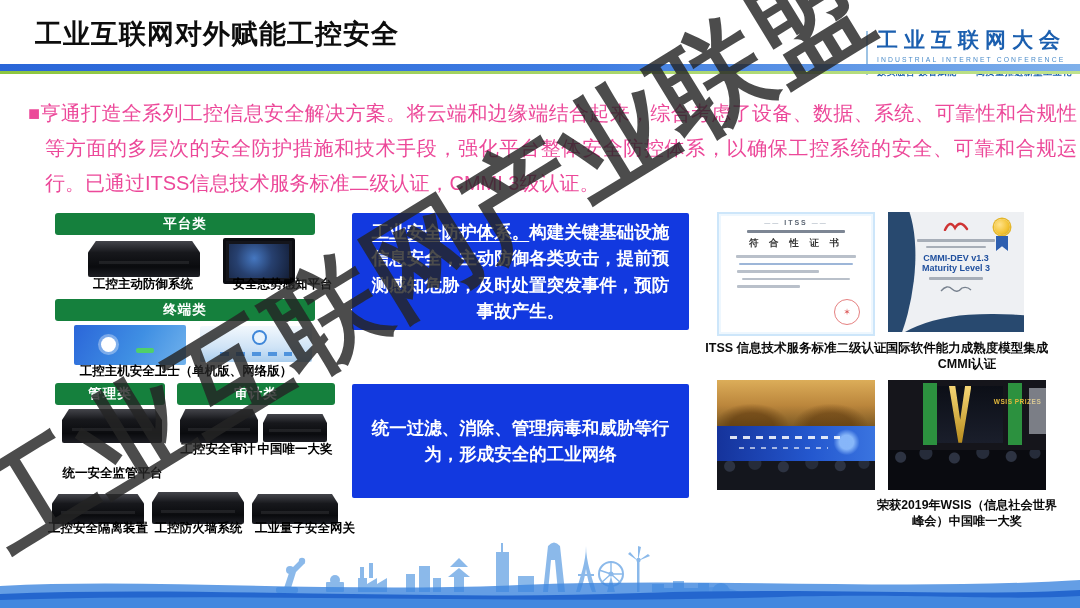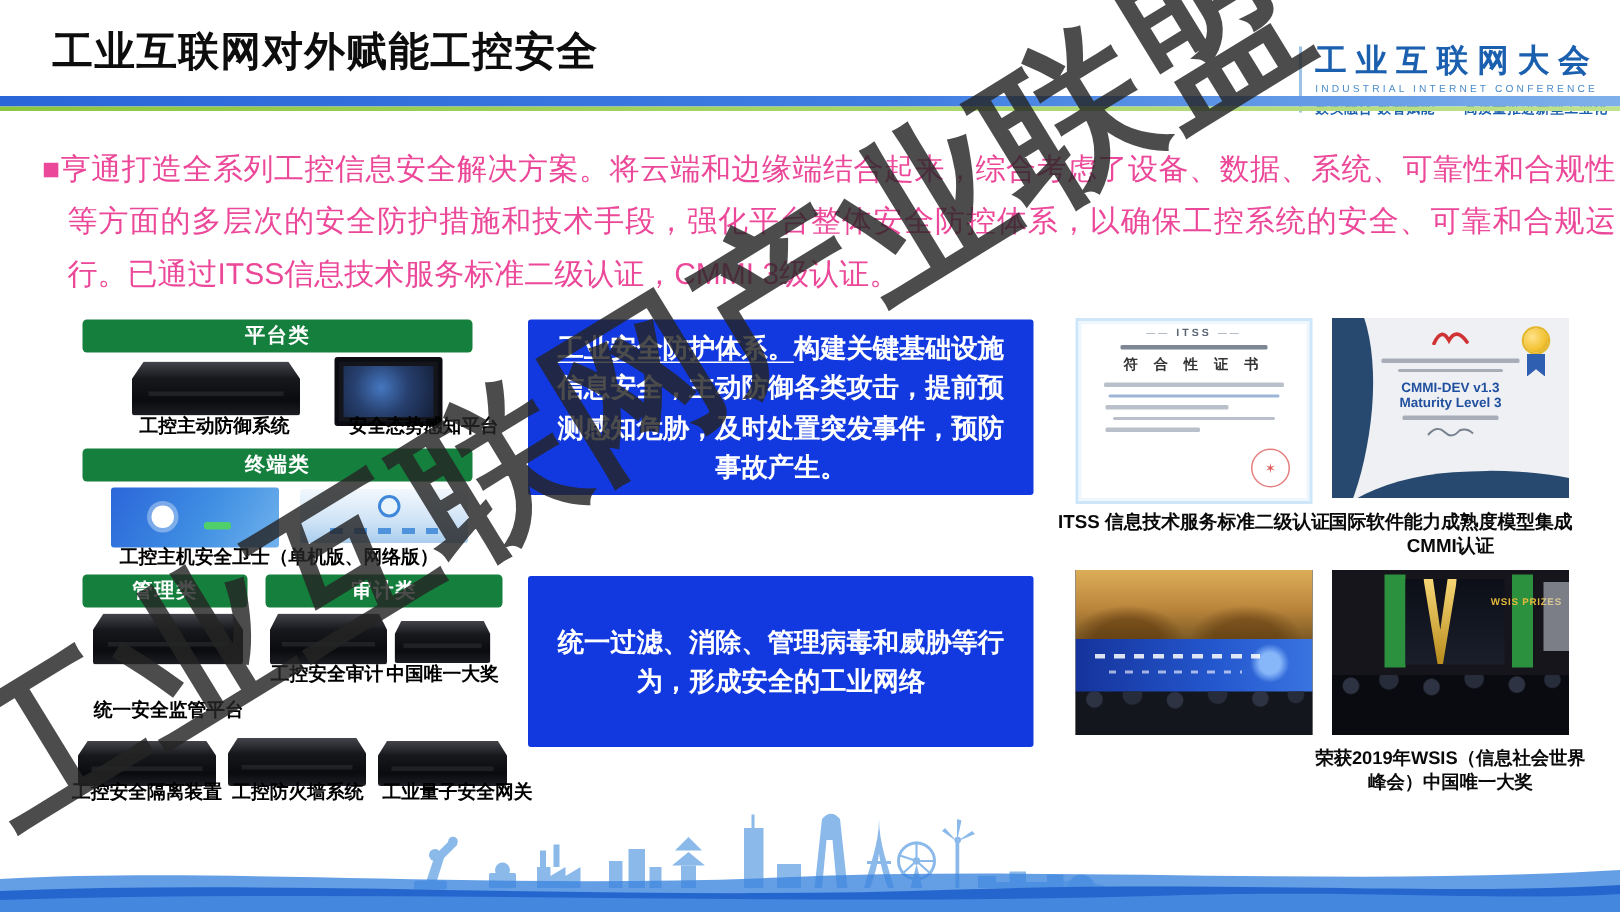--- a/index.html
+++ b/index.html
@@ -58,21 +58,21 @@
     border:2px solid #cde6fa;box-shadow:inset 0 0 0 2px #eef7fe;box-sizing:border-box;padding:5px 9px 0;}
   .itss-brand{text-align:center;font-size:7px;letter-spacing:2px;color:#5a6472;font-weight:700;}
   .itss-brand::before,.itss-brand::after{content:"——";color:#aab4c0;margin:0 4px;font-size:6px;}
   .cert-bar{height:3px;background:#7d8694;margin:4px auto 0;border-radius:1px;}
   .itss-title{text-align:center;font-size:9.5px;font-weight:700;letter-spacing:4px;color:#333;margin-top:4px;}
   .cert-line{height:2.5px;background:#b9c0ca;margin:5px auto 0;border-radius:1px;}
   .cert-line.blue{background:#9db6d8;}
   .seal{position:absolute;right:13px;bottom:9px;width:24px;height:24px;border-radius:50%;
     border:1.5px solid #e06a6a;color:#d84444;font-size:9px;display:flex;align-items:center;justify-content:center;
     opacity:.85;}
-  .cert-cmmi{position:absolute;left:888px;top:212px;width:158px;height:120px;background:#eef0f3;overflow:hidden;}
+  .cert-cmmi{position:absolute;left:888px;top:212px;width:136px;height:120px;background:#eef0f3;overflow:hidden;}
   .cmmi-swoosh-l{position:absolute;left:-36px;top:-22px;width:62px;height:175px;background:#28496f;
     border-radius:0 55% 45% 0/0 50% 50% 0;transform:rotate(7deg);}
   .cmmi-swoosh-b{position:absolute;left:-12px;bottom:-34px;width:210px;height:52px;background:#28496f;
     border-radius:45% 55% 0 0/90% 70% 0 0;transform:rotate(-4deg);}
   .cmmi-inner{position:relative;z-index:2;text-align:center;padding-top:5px;}
   .cmmi-t1{font-size:9px;font-weight:700;color:#1f4f9e;margin-top:5px;}
   .cmmi-t2{font-size:9px;font-weight:700;color:#1f4f9e;}
   .cmmi-bar{height:2.5px;background:#a7aeb8;margin:4px auto 0;border-radius:1px;}
   .medal{position:absolute;right:13px;top:7px;z-index:3;width:18px;text-align:center;}
   .medal .coin{width:16px;height:16px;border-radius:50%;margin:0 auto;

